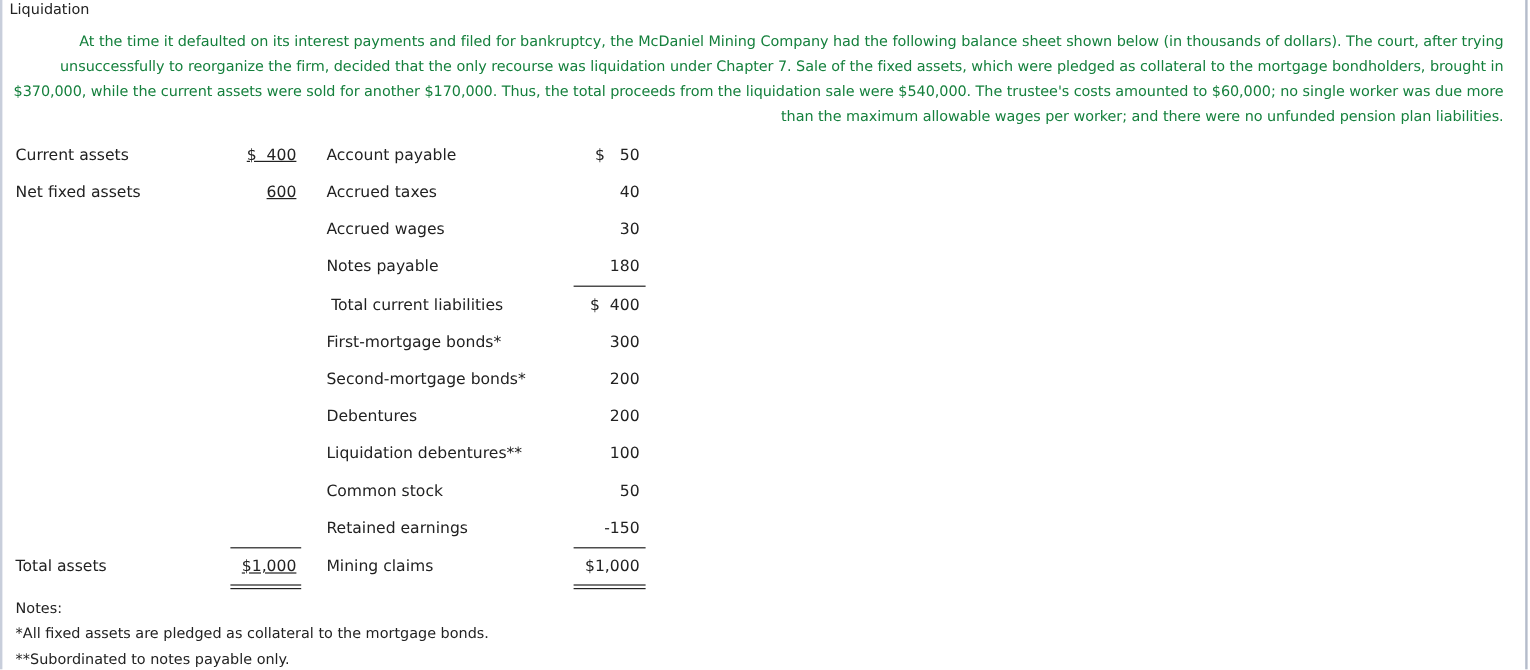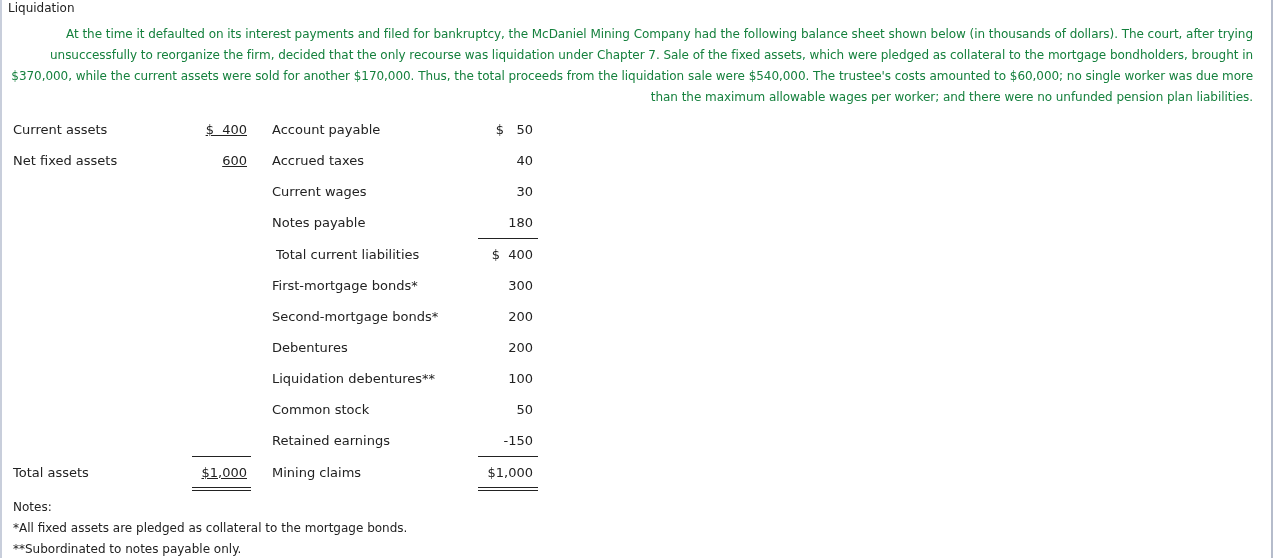--- a/index.html
+++ b/index.html
@@ -40,21 +40,21 @@
 
   <div class="row la" style="top:122px">Current assets</div>
   <div class="row va" style="top:122px; white-space:pre">$  400</div>
   <div class="row la" style="top:153px">Net fixed assets</div>
   <div class="row va" style="top:153px">600</div>
 
   <div class="row ll" style="top:122px">Account payable</div>
   <div class="row vl" style="top:122px; white-space:pre">$   50</div>
   <div class="row ll" style="top:153px">Accrued taxes</div>
   <div class="row vl" style="top:153px">40</div>
-  <div class="row ll" style="top:184px">Current wages</div>
+  <div class="row ll" style="top:184px">Accrued wages</div>
   <div class="row vl" style="top:184px">30</div>
   <div class="row ll" style="top:215px">Notes payable</div>
   <div class="row vl" style="top:215px">180</div>
 
   <div class="rule" style="left:478px; width:60px; top:238px"></div>
 
   <div class="row ind" style="top:247px">Total current liabilities</div>
   <div class="row vl" style="top:247px; white-space:pre">$  400</div>
   <div class="row ll" style="top:278px">First-mortgage bonds*</div>
   <div class="row vl" style="top:278px">300</div>

